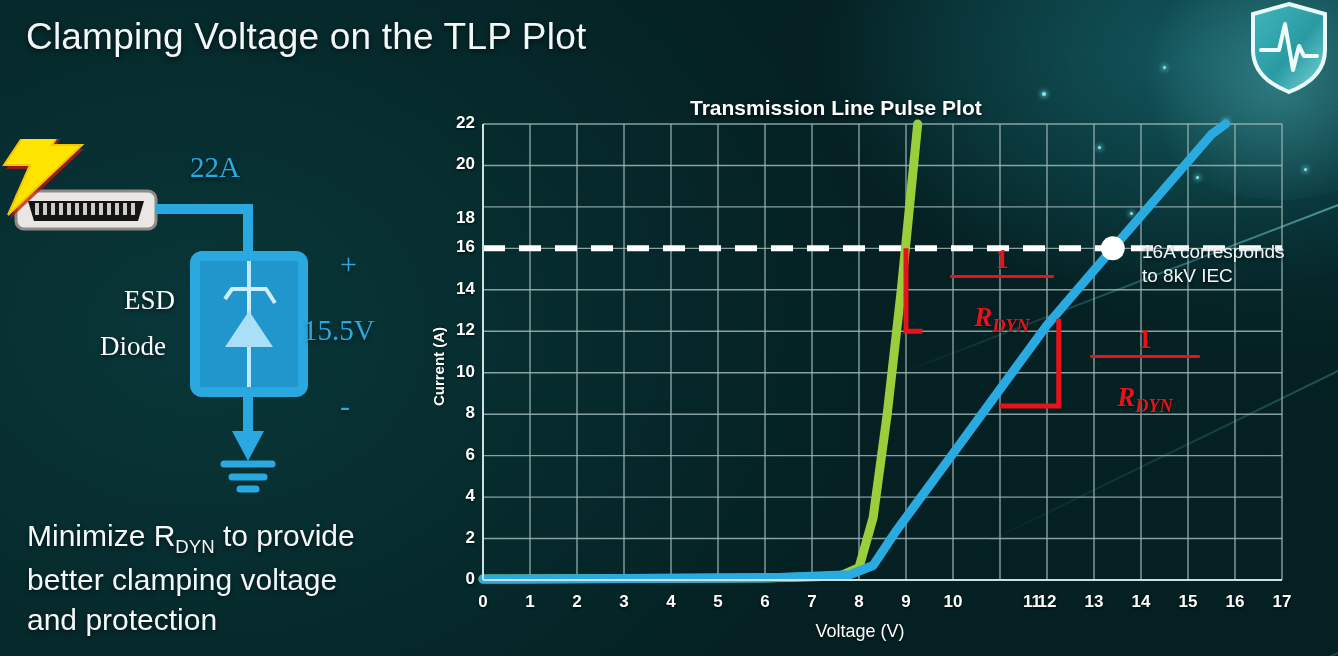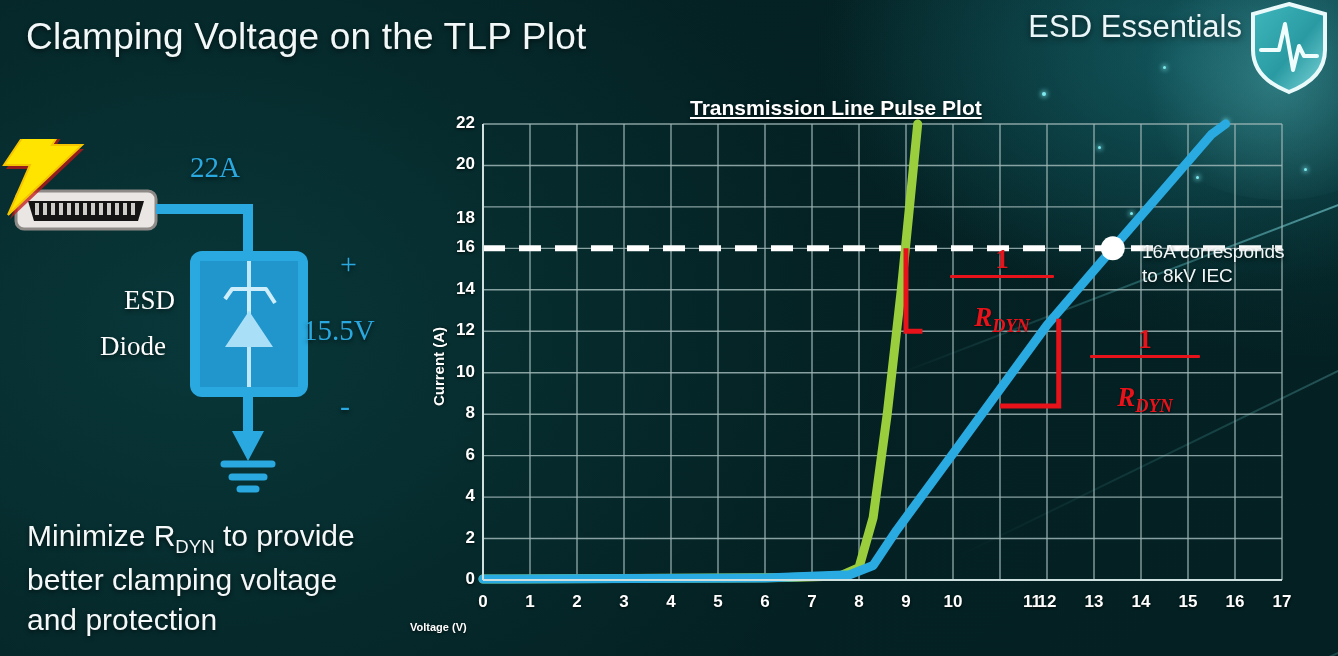--- a/index.html
+++ b/index.html
@@ -71,32 +71,32 @@
     font-size: 30px; line-height: 1.33; color: #f4f8f8;
     text-shadow: 0 2px 4px rgba(0,0,0,.6);
   }
   #note sub { font-size: .62em; }
 
   
   #chart { position: absolute; left: 410px; top: 88px; width: 928px; height: 568px; }
   #chart-title {
     position: absolute; left: 280px; top: 8px;
     font-size: 21px; font-weight: bold; color: #ffffff;
-    text-shadow: 0 2px 4px rgba(0,0,0,.7); white-space: nowrap; text-decoration: underline;
+    text-shadow: 0 2px 4px rgba(0,0,0,.7); white-space: nowrap;
   }
   #ylabel {
     position: absolute; left: -52px; top: 270px;
     transform: rotate(-90deg);
     font-size: 15px; font-weight: bold; color: #ffffff;
     text-shadow: 0 1px 3px rgba(0,0,0,.7); white-space: nowrap;
     width: 160px; text-align: center;
   }
   #xlabel {
     position: absolute; left: 0px; top: 533px; width: 900px;
-    font-size: 11px; font-weight: bold; color: #ffffff;
+    text-align: center; font-size: 18px; font-weight: normal; color: #ffffff;
     text-shadow: 0 1px 3px rgba(0,0,0,.7);
   }
   .ytick {
     position: absolute; right: 0; width: 42px; text-align: right;
     font-size: 17px; font-weight: bold; color: #ffffff;
     text-shadow: 0 1px 3px rgba(0,0,0,.8);
   }
   .xtick {
     position: absolute; width: 40px; text-align: center;
     font-size: 17px; font-weight: bold; color: #ffffff;
@@ -131,21 +131,20 @@
   <div class="bg-dot" style="left:1042px;top:92px;width:4px;height:4px;"></div>
   <div class="bg-dot" style="left:1098px;top:146px;width:3px;height:3px;"></div>
   <div class="bg-dot" style="left:1163px;top:66px;width:3px;height:3px;"></div>
   <div class="bg-dot" style="left:1224px;top:120px;width:4px;height:4px;"></div>
   <div class="bg-dot" style="left:1280px;top:58px;width:3px;height:3px;"></div>
   <div class="bg-dot" style="left:1196px;top:176px;width:3px;height:3px;"></div>
   <div class="bg-dot" style="left:1304px;top:168px;width:3px;height:3px;"></div>
   <div class="bg-dot" style="left:1130px;top:212px;width:3px;height:3px;"></div>
 
   <div id="title">Clamping Voltage on the TLP Plot</div>
-  <div id="brand">ESD Essentials</div>
   <svg id="brand-shield" viewBox="0 0 86 96">
     <defs>
       <linearGradient id="shg" x1="0" y1="0" x2="1" y2="1">
         <stop offset="0%" stop-color="#3fb8bd"></stop>
         <stop offset="55%" stop-color="#2a9aa2"></stop>
         <stop offset="100%" stop-color="#7fd8dc"></stop>
       </linearGradient>
     </defs>
     <path d="M43 4 L79 14 L79 50 Q79 78 43 92 Q7 78 7 50 L7 14 Z" fill="url(#shg)" stroke="#eafafa" stroke-width="4"></path>
     <path d="M15 50 L33 50 L39 24 L47 70 L53 46 L58 56 L71 56" fill="none" stroke="#f0fdfd" stroke-width="4" stroke-linejoin="round" stroke-linecap="round"></path>

